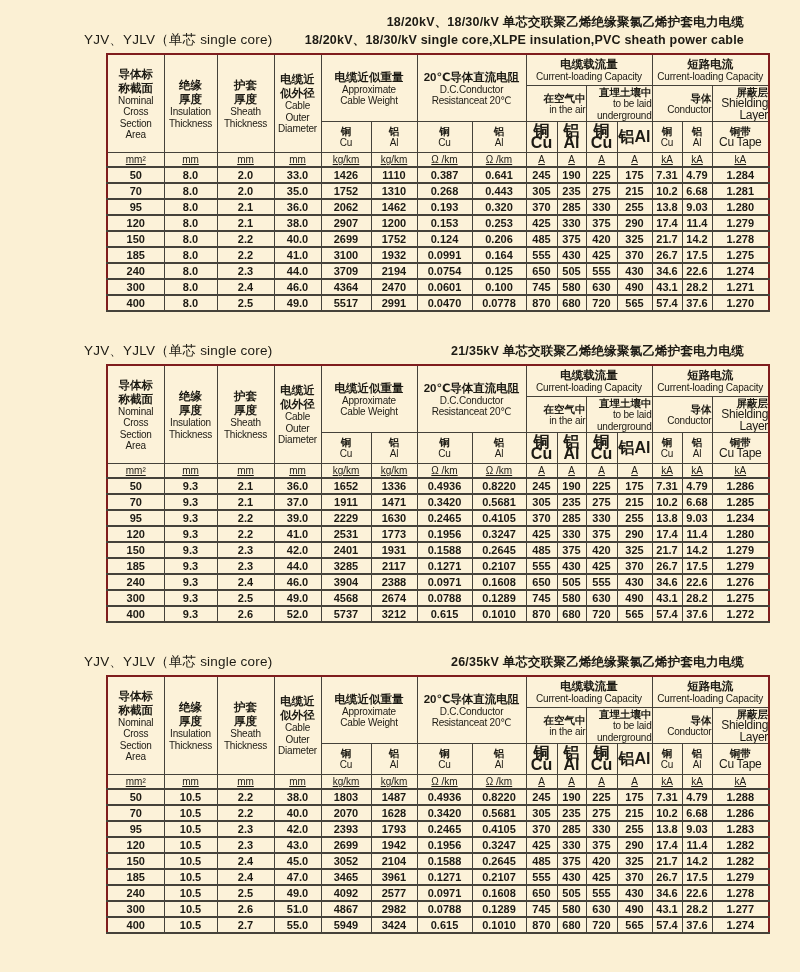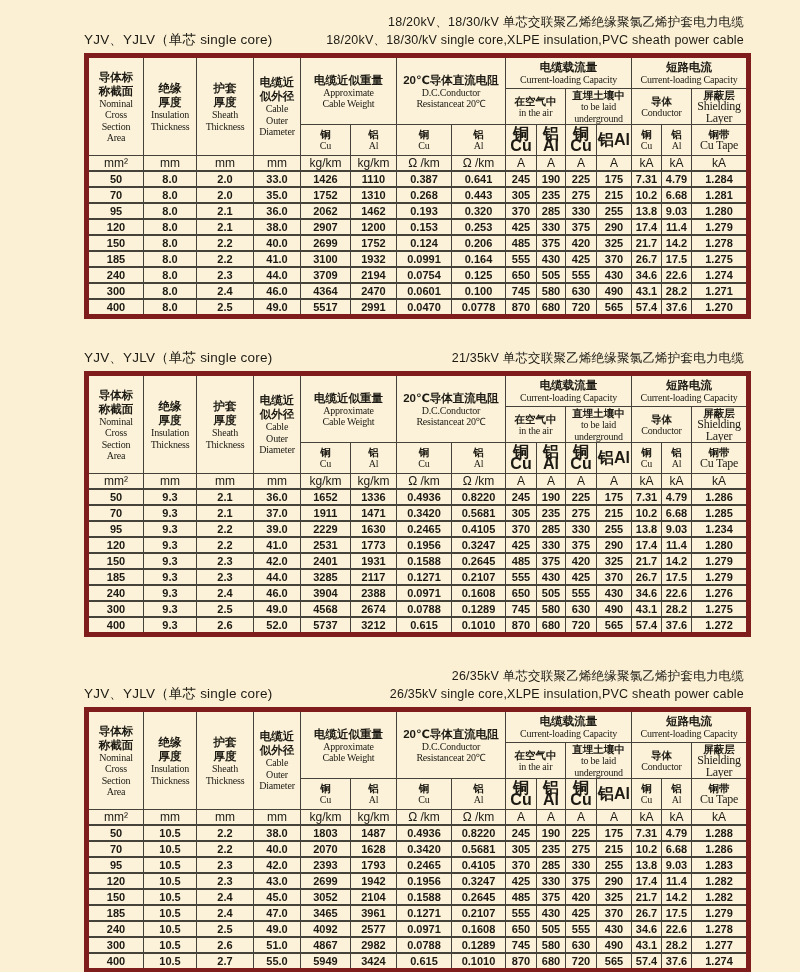--- a/index.html
+++ b/index.html
@@ -5,34 +5,34 @@
   html,body{margin:0;padding:0;}
   body{
     width:800px;height:972px;overflow:hidden;
     background:#fbf0d4;color:#1c1a13;
     font-family:"Liberation Sans","DejaVu Sans",sans-serif;
   }
   .section{margin-left:84px;width:662px;}
   .section + .section{margin-top:30px;}
   .sec-head{position:relative;text-align:right;padding:0 2px 4px 0;}
   .s1 .sec-head{padding-top:13px;}
-  .title-zh,.title-en{font-weight:normal;font-size:12.5px;line-height:18px;letter-spacing:.2px;}
+  .title-zh,.title-en{font-weight:bold;font-size:12.5px;line-height:18px;letter-spacing:.2px;}
   .series-label{position:absolute;left:0;bottom:4px;font-size:13.5px;font-weight:normal;letter-spacing:.2px;}
 
-  table.spec{border-collapse:collapse;table-layout:fixed;width:662px;background:#fcf2d9;border:5px solid #7f1d1d;}
+  table.spec{border-collapse:collapse;table-layout:fixed;width:662px;background:#fcf2d9;border:2px solid #7f1d1d;margin-left:22px;}
   .spec th,.spec td{border:1.5px solid #45423a;text-align:center;vertical-align:middle;padding:0;overflow:hidden;}
   .hr1 th{height:30px;}
-  .hr2 th{height:33px;}
+  .hr2 th{height:33px;text-align:right;}
   .hr3 th{height:30px;}
   .zh{display:block;font-size:11.5px;font-weight:bold;line-height:14px;white-space:pre-line;}
-  .en{display:block;font-size:10px;font-weight:normal;line-height:11.5px;white-space:pre-line;letter-spacing:-.2px;font-family:Liberation Serif, serif;}
+  .en{display:block;font-size:10px;font-weight:normal;line-height:11.5px;white-space:pre-line;letter-spacing:-.2px;}
   .en-sm{font-size:12px;letter-spacing:-.3px;}
   .zh-sm{font-size:10.5px;line-height:12px;}
   .sub{display:block;font-size:16px;font-weight:bold;line-height:12px;}
-  tbody.units td{font-size:12px;font-weight:normal;height:13px;border-bottom-width:2px;}
+  tbody.units td{font-size:10px;font-weight:normal;height:13px;border-bottom-width:2px;text-decoration:underline;}
   tbody.data td{font-size:11px;font-weight:bold;height:14px;border-top-width:2px;border-bottom-width:2px;}
 </style>
 </head>
 <body>
 
 <div class="section s1">
   <div class="sec-head">
     <div class="series-label">YJV、YJLV（单芯 single core)</div>
     <div class="title-zh">18/20kV、18/30/kV 单芯交联聚乙烯绝缘聚氯乙烯护套电力电缆</div>
     <div class="title-en">18/20kV、18/30/kV single core,XLPE insulation,PVC sheath power cable</div>
@@ -649,21 +649,20 @@
           <td>1.272</td>
         </tr>
       </tbody>
   </table>
 </div>
 
 <div class="section s3">
   <div class="sec-head">
     <div class="series-label">YJV、YJLV（单芯 single core)</div>
     <div class="title-zh">26/35kV 单芯交联聚乙烯绝缘聚氯乙烯护套电力电缆</div>
-    <div class="title-en">26/35kV single core,XLPE insulation,PVC sheath power cable</div>
   </div>
   <table class="spec">
     <colgroup>
       <col style="width:57px">
         <col style="width:53px">
         <col style="width:57px">
         <col style="width:47px">
       <col style="width:50px">
         <col style="width:46px">
         <col style="width:55px">

